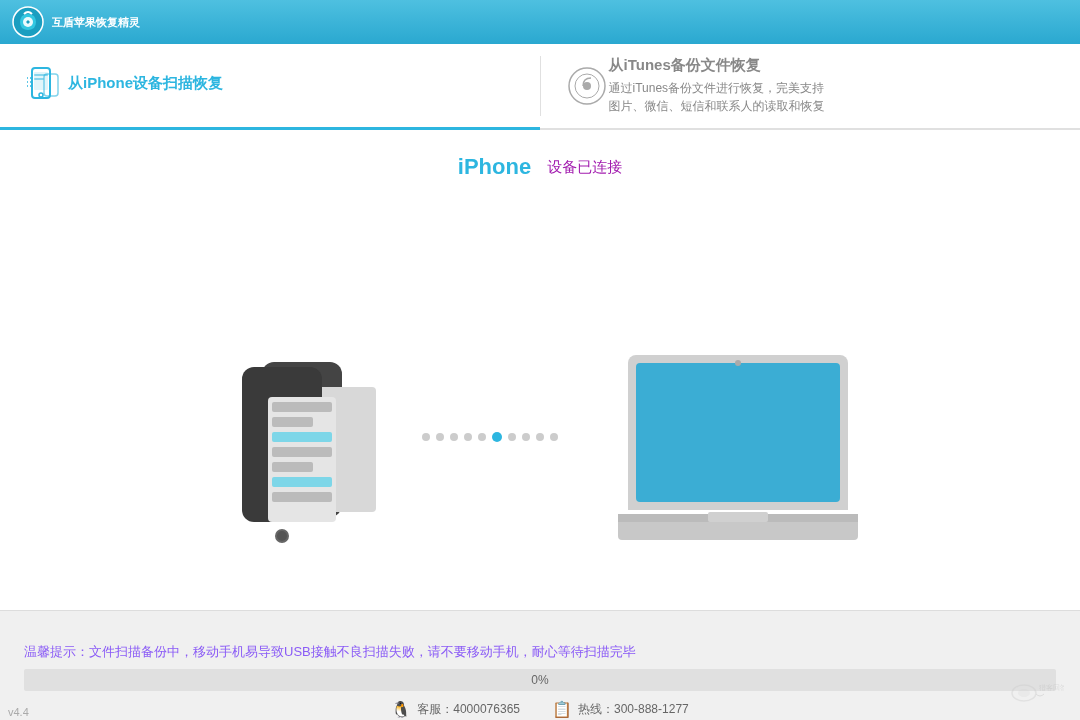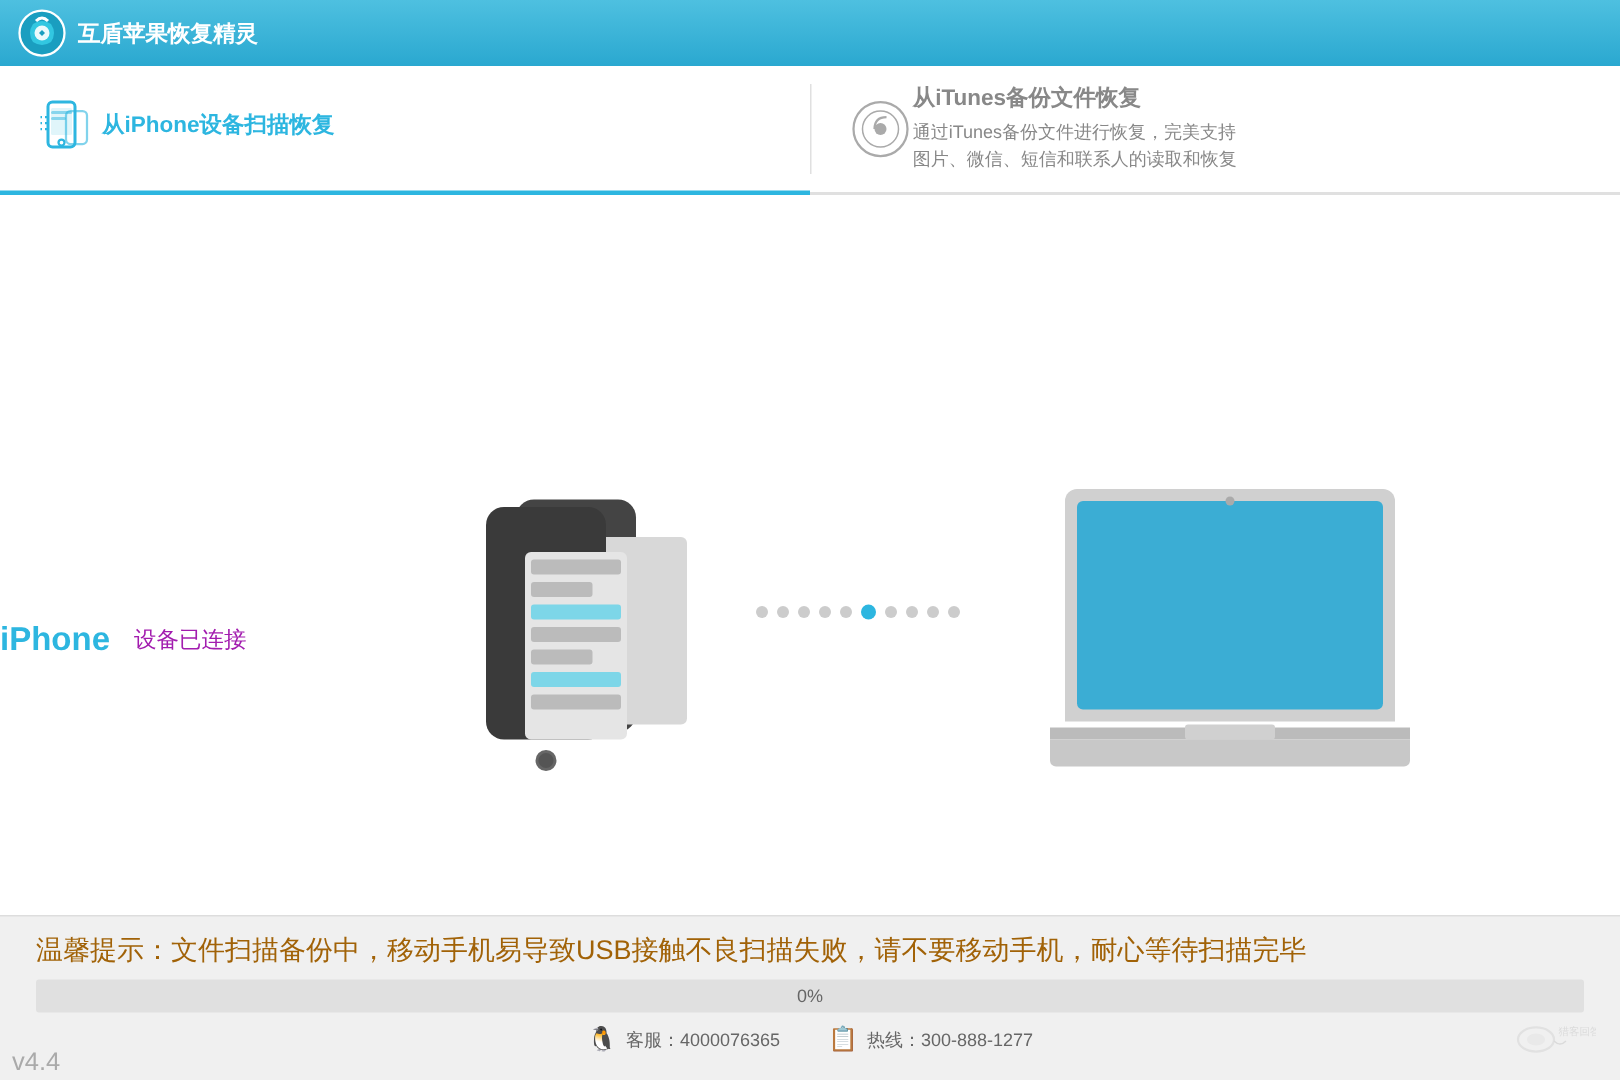--- a/index.html
+++ b/index.html
@@ -21,21 +21,21 @@
       align-items: center;
       padding: 0 12px;
       color: white;
     }
     #titlebar .logo {
       width: 32px;
       height: 32px;
       margin-right: 8px;
     }
     #titlebar .app-title {
-      font-size: 15px;
+      font-size: 11px;
       font-weight: bold;
       color: white;
       flex: 1;
     }
     #titlebar .titlebar-actions {
       display: flex;
       align-items: center;
       gap: 16px;
     }
     .titlebar-btn {
@@ -119,21 +119,21 @@
       background: #e0e0e0;
       margin: 12px 0;
     }
 
     
     #main {
       background: #fff;
       height: calc(720px - 44px - 100px);
       position: relative;
       display: flex;
-      flex-direction: row;
+      flex-direction: column;
       align-items: center;
     }
 
     
     #connection-status {
       display: flex;
       align-items: center;
       gap: 16px;
       padding: 24px 0 8px 0;
     }
@@ -310,23 +310,24 @@
       background: #f0f0f0;
       border-top: 1px solid #ddd;
       padding: 0 24px;
       position: absolute;
       bottom: 0;
       left: 0;
       right: 0;
       height: 110px;
     }
     #notice-text {
-      font-size: 18px;
-      color: #a16207;
+      font-size: 13px;
+      color: #8b5cf6;
       padding: 10px 0 8px 0;
+      margin-top: 22px;
     }
     #progress-bar-container {
       height: 22px;
       background: #e0e0e0;
       border-radius: 2px;
       position: relative;
       overflow: hidden;
     }
     #progress-bar {
       height: 100%;
@@ -374,21 +375,21 @@
       color: #aaa;
       display: flex;
       flex-direction: column;
       align-items: center;
     }
     
     #version {
       position: absolute;
       bottom: 2px;
       left: 8px;
-      font-size: 17px;
+      font-size: 11px;
       color: #aaa;
     }
   </style>
 </head>
 <body>
 
 <div id="titlebar">
 
   <svg class="logo" viewBox="0 0 32 32">
     <circle cx="16" cy="16" r="15" fill="#1a9ec0" stroke="white" stroke-width="1.5"></circle>

